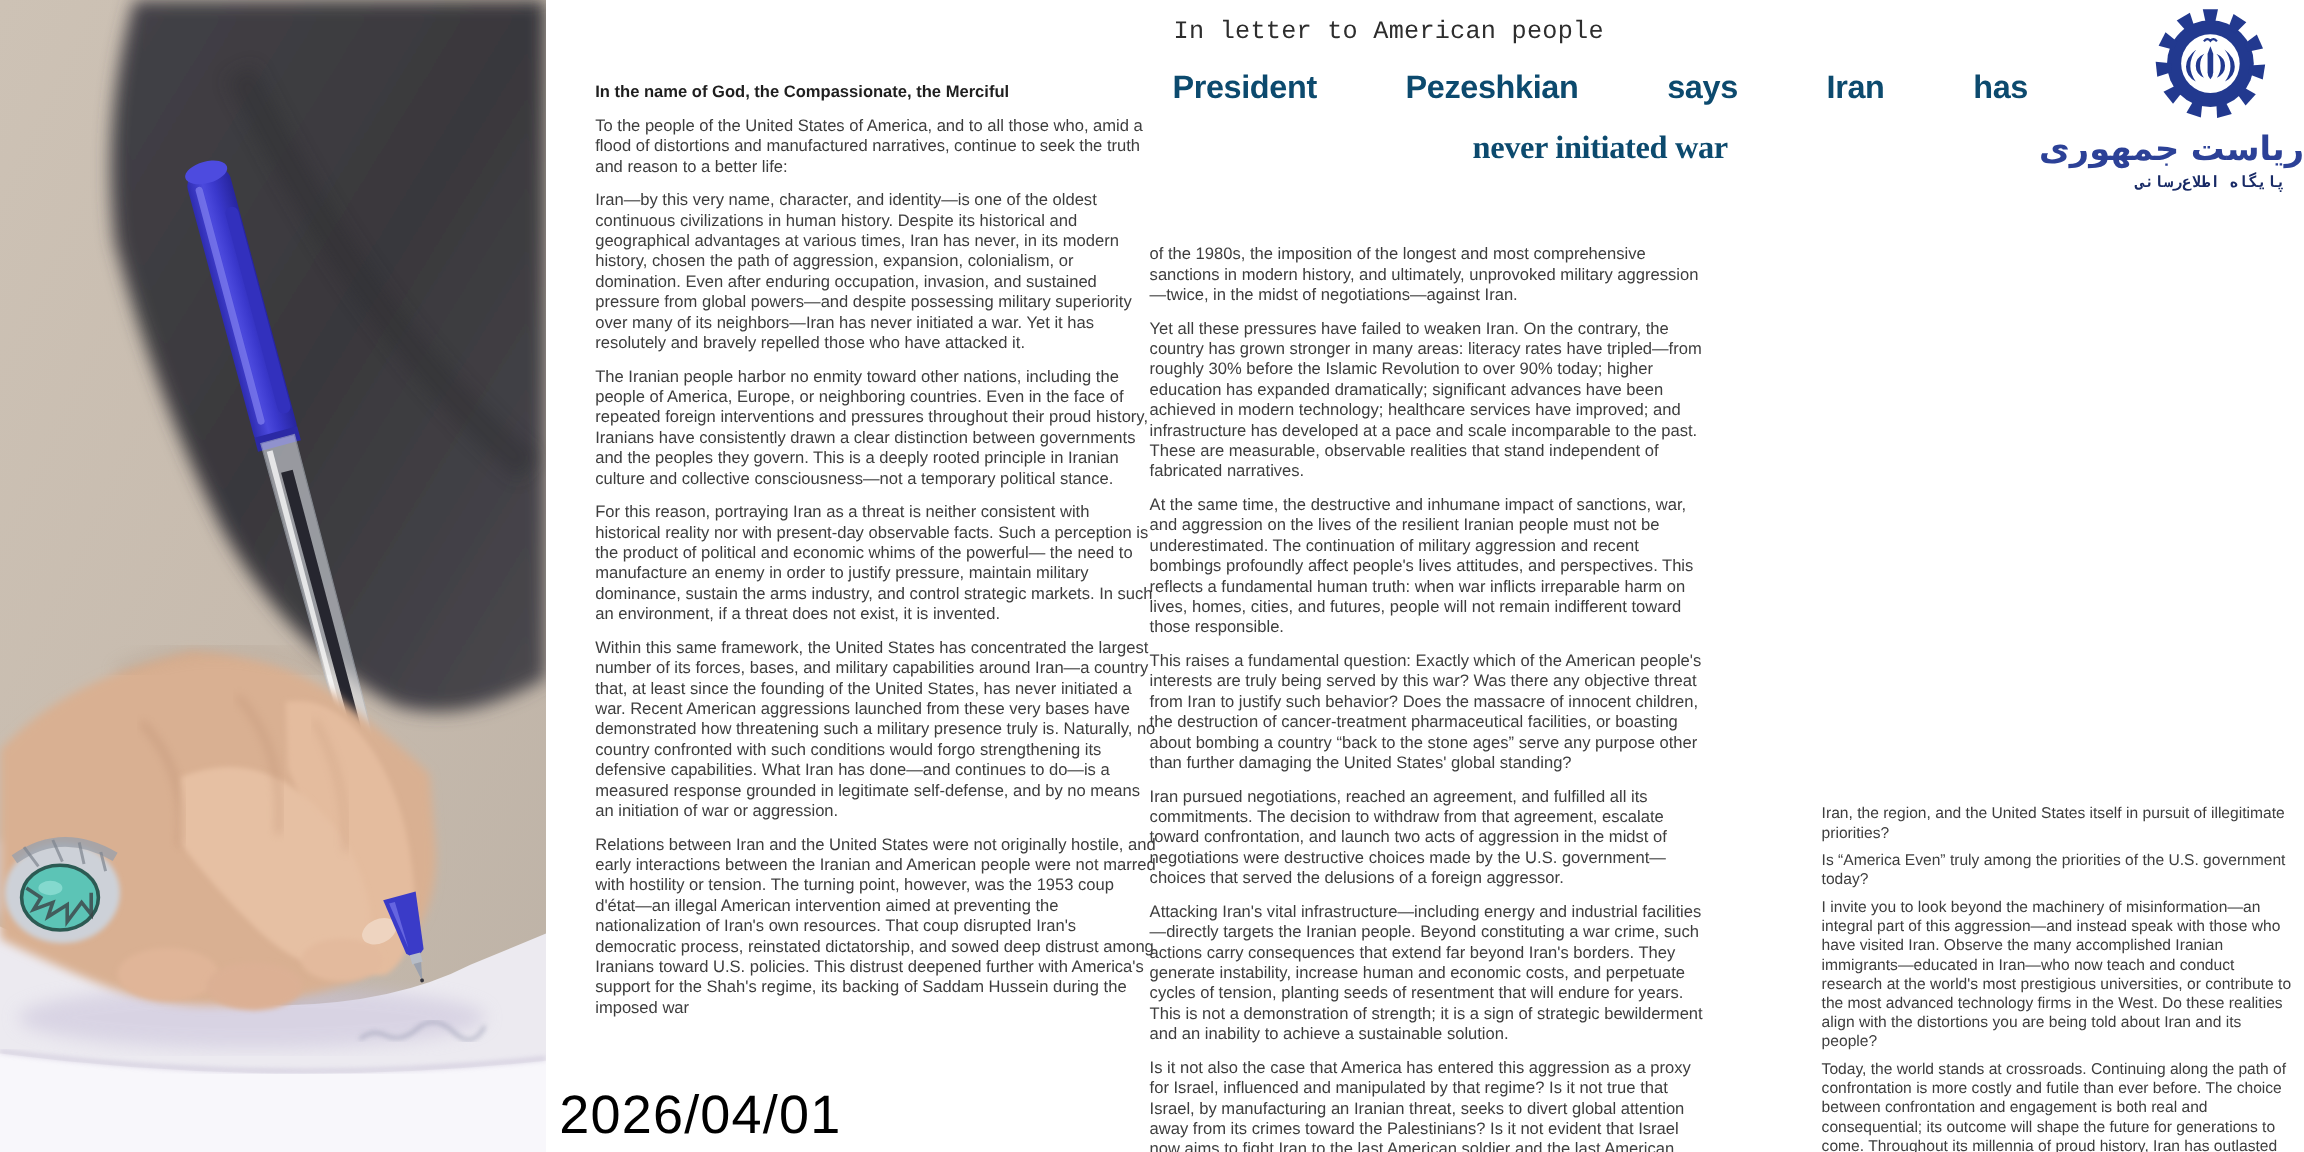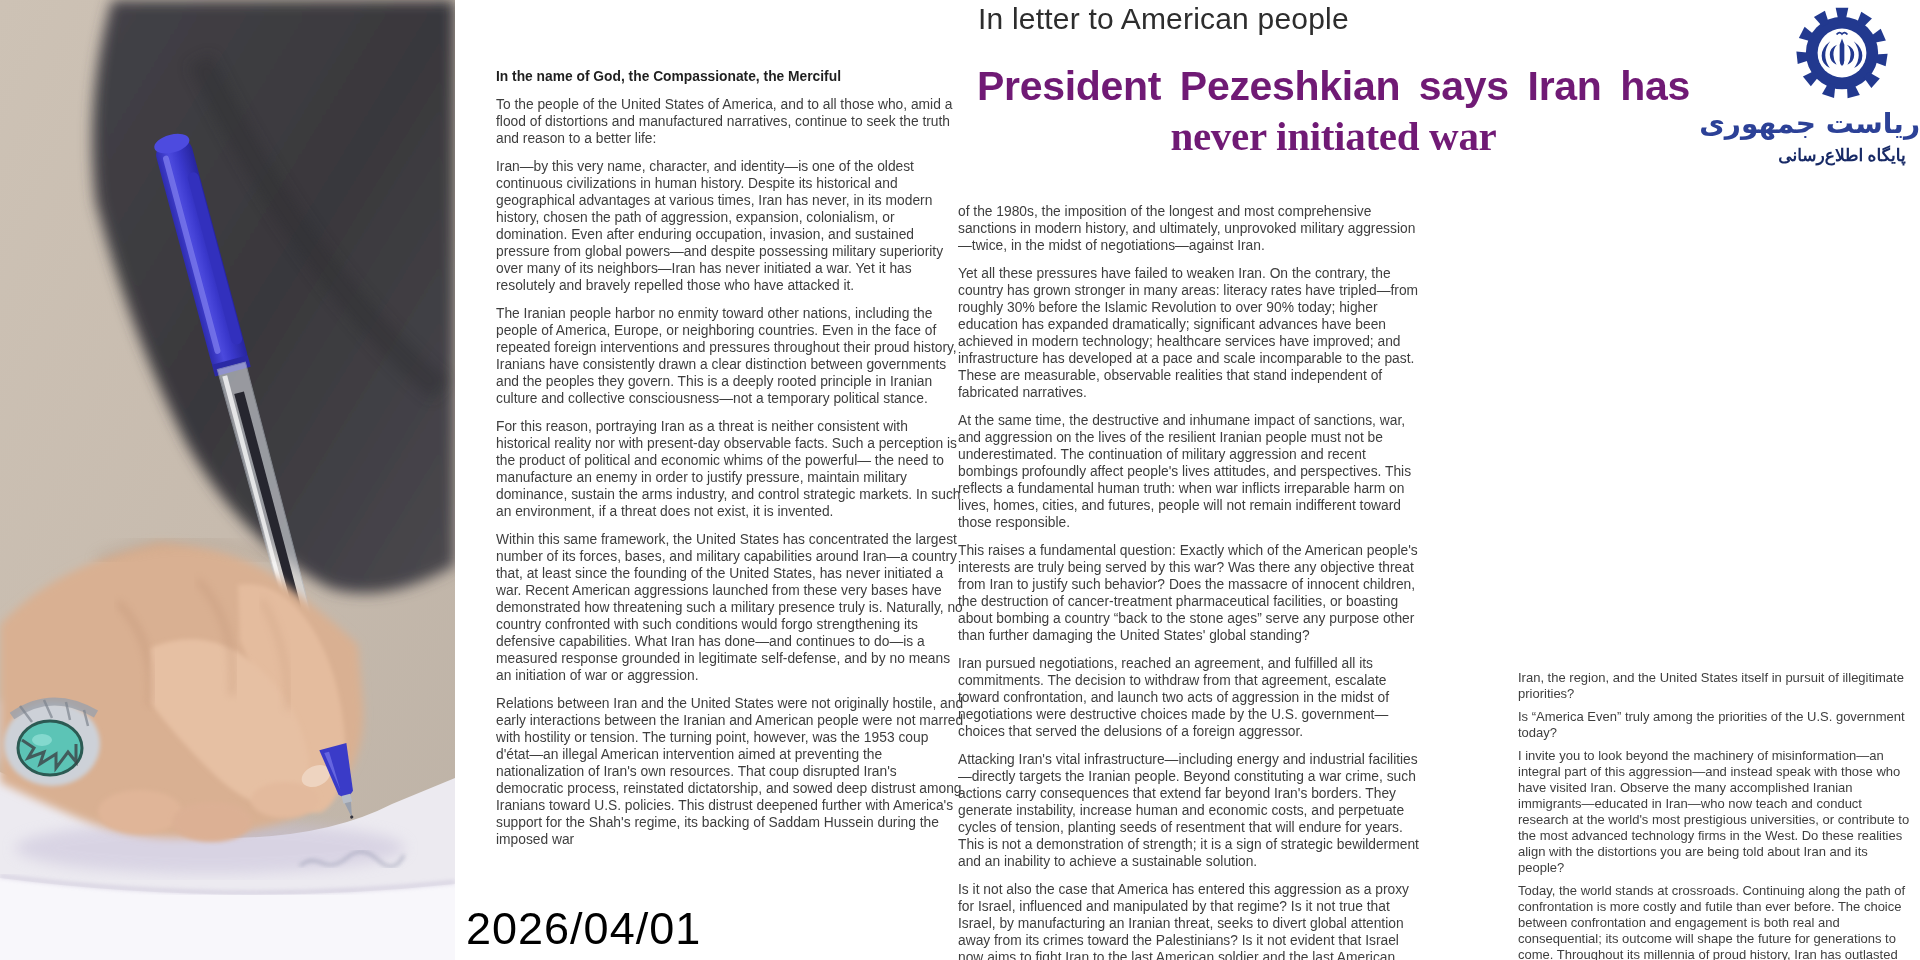--- a/index.html
+++ b/index.html
@@ -15,33 +15,33 @@
   
   .col { position:absolute; color:#3e3e3e; font-size:13.8px; line-height:17px; }
   .col p { margin:0 0 11px 0;padding-left:36px; }
   .col1 { left:460px; top:68px; width:504px; }
   .col1 .lead-heading { font-weight:bold; color:#1f1f1f; margin:0 0 11px 0; }
   .col2-body { left:922px; top:203px; width:499px; }
   .col3 { left:1482px; top:670px; width:430px; font-size:13px; line-height:16px; }
   .col3 p { margin:0 0 7px 0; }
 
   
-  .kicker { position:absolute; left:978px; top:2px; width:720px; font-size:30px; color:#2d2d2d; letter-spacing:0.2px; }
-  .headline { position:absolute; left:977px; top:61px; width:713px; font-size:41px; line-height:50px; font-weight:bold; color:#701a75; letter-spacing:-0.3px; }
+  .kicker { position:absolute; left:978px; top:16px; width:720px; font-size:21px; color:#2d2d2d; letter-spacing:0.2px;font-family:Liberation Mono, monospace; }
+  .headline { position:absolute; left:977px; top:48px; width:713px; font-size:27px; line-height:50px; font-weight:bold; color:#0c4a6e; letter-spacing:-0.3px; }
   .headline .l1 { display:block; text-align:justify; text-align-last:justify; }
   .headline .l2 { display:block; text-align:center;font-family:Liberation Serif, serif; }
 
   
   .date { position:absolute; left:466px; top:903px; font-size:45px; color:#000000; letter-spacing:1px; }
 
   
   .logo { position:absolute; left:1764px; top:6px; width:156px; text-align:center; }
   .logo svg.emblem { display:block; margin:0 auto; width:94px; height:94px; }
   .logo .fa-title { direction:rtl; font-family:"DejaVu Sans", sans-serif; font-weight:bold; font-size:28px; line-height:40px; color:#2c4197; margin-top:4px; white-space:nowrap; }
-  .logo .fa-sub { direction:rtl; font-family:Liberation Serif, serif; font-weight:bold; font-size:17px; color:#182a66; margin-top:1px; white-space:nowrap; }
+  .logo .fa-sub { direction:rtl; font-family:Liberation Mono, monospace; font-weight:bold; font-size:13px; color:#182a66; margin-top:1px; white-space:nowrap; }
 </style>
 </head>
 <body>
 
 <div class="stage">
 
   <div class="photo-wrap">
     <svg viewBox="0 0 455 960" xmlns="http://www.w3.org/2000/svg">
       <defs>
         <filter id="b2">

